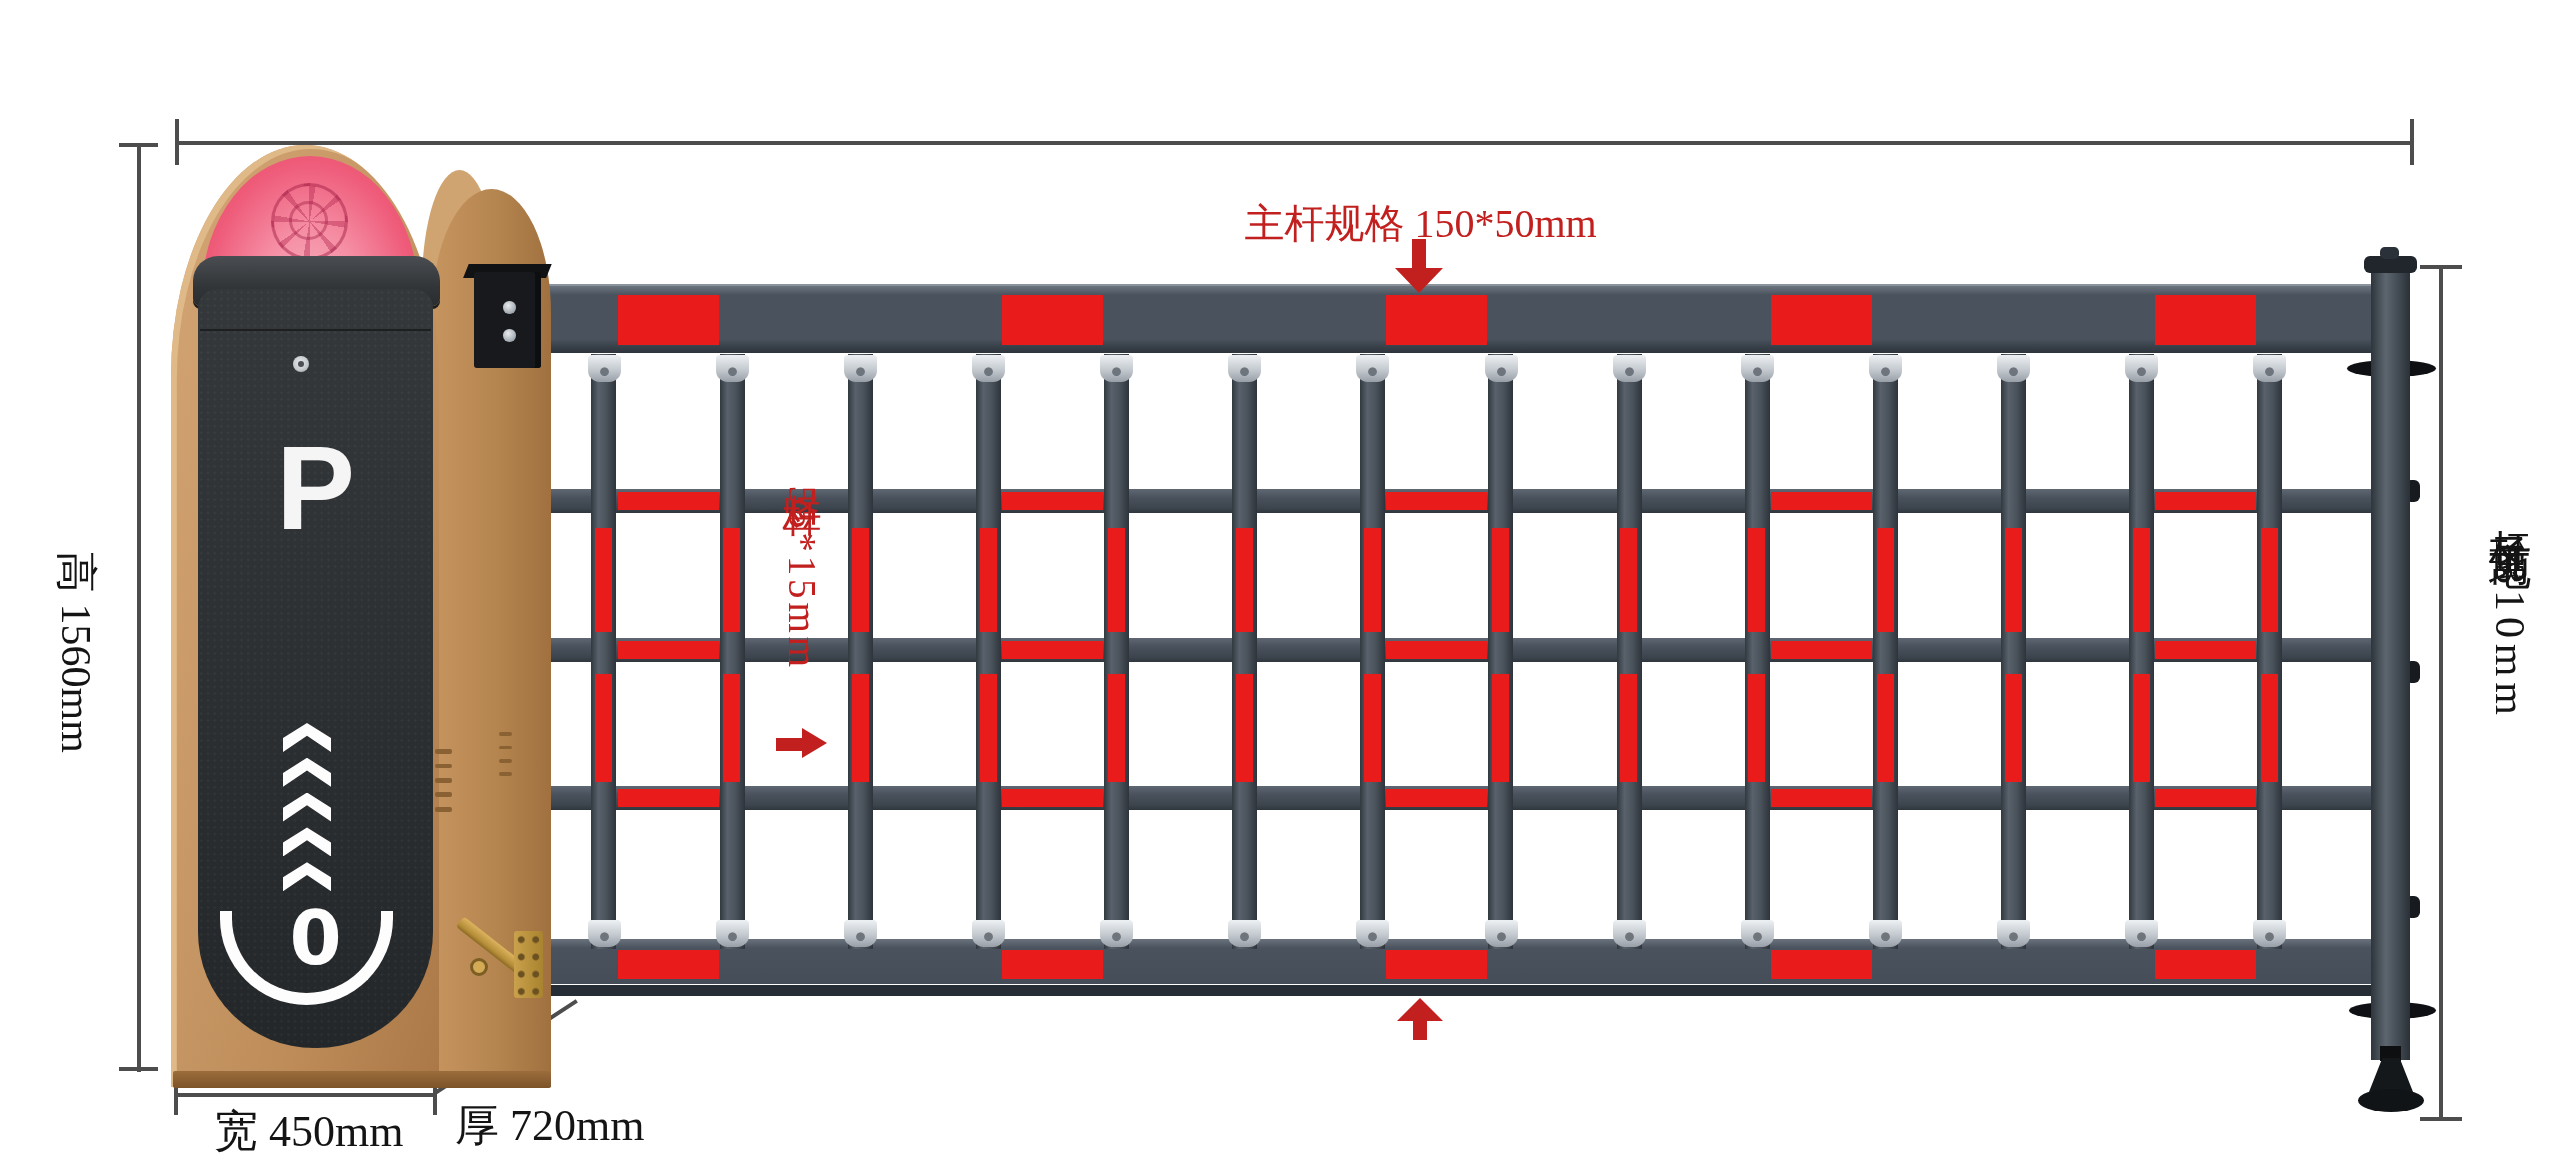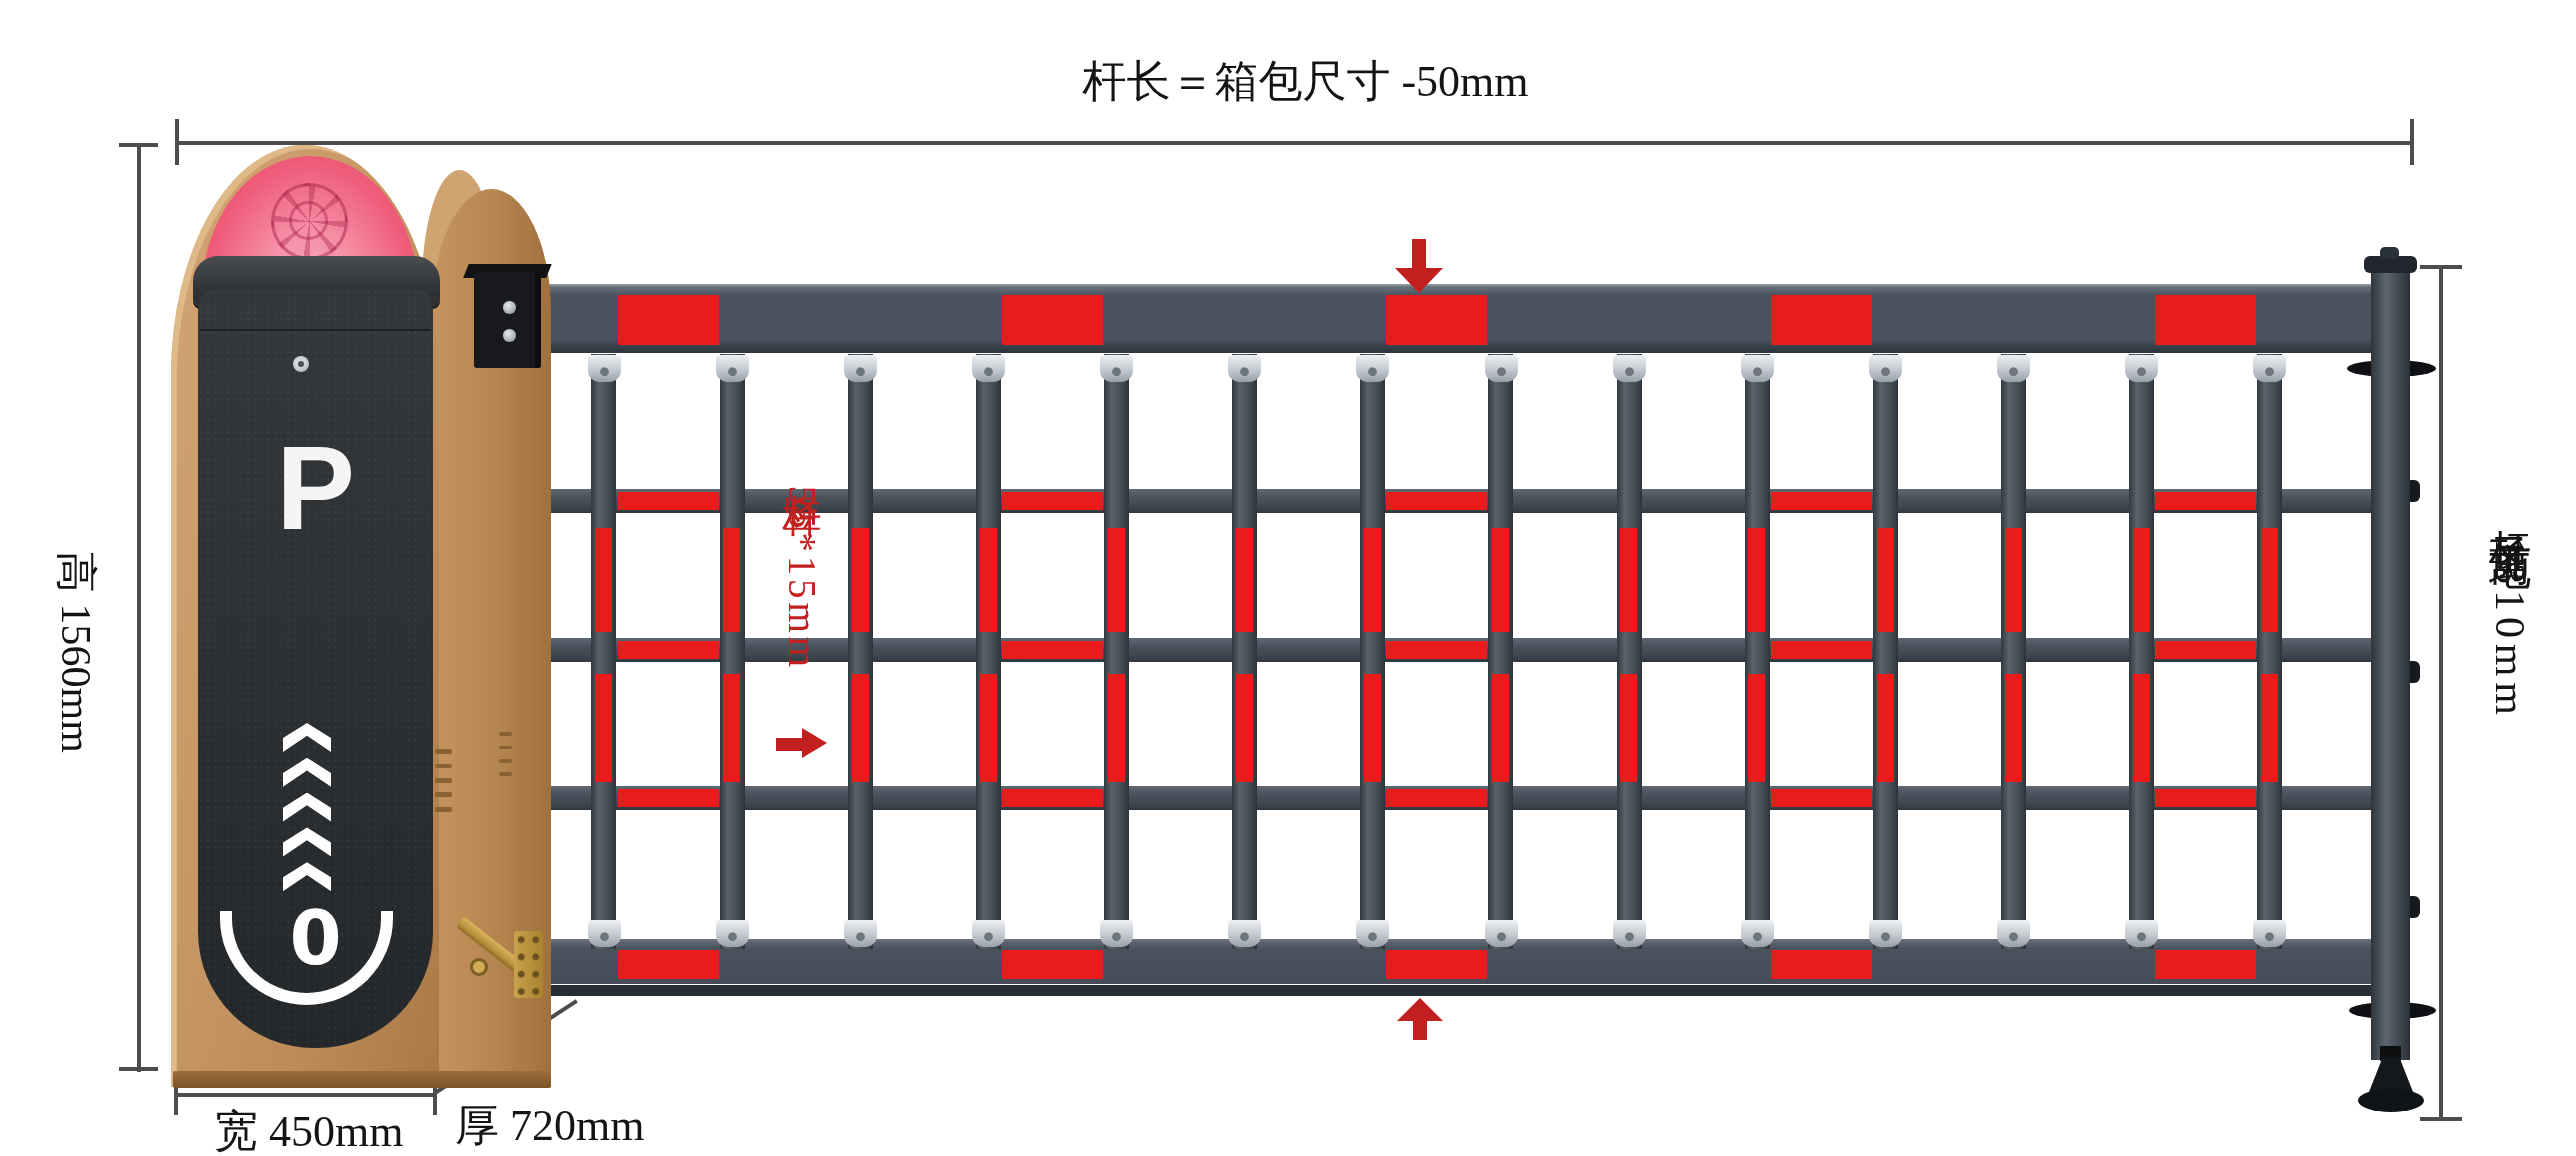--- a/index.html
+++ b/index.html
@@ -114,21 +114,20 @@
   .d-label{left:455px;top:1096px;}
   .mr-label{left:1146px;top:196px;width:549px;}
   .sr-label{left:1146px;top:1040px;width:549px;}
   .vb-label{left:775px;top:464px;font-size:39px;letter-spacing:3.9px;}
 </style>
 </head>
 <body>
 
 <div class="stage">
 
-  <div class="dim-label center arm-length-label">杆长＝箱包尺寸 -50mm</div>
   <div class="dline" style="left:175px;top:141px;width:2239px;height:3.9px;"></div>
   <div class="dline" style="left:175px;top:119px;width:3.9px;height:46px;"></div>
   <div class="dline" style="left:2410px;top:119px;width:3.9px;height:46px;"></div>
 
   <div class="dim-label center rot90 h-label">高 1560mm</div>
   <div class="dline" style="left:137px;top:143px;width:3.9px;height:929px;"></div>
   <div class="dline" style="left:119px;top:143px;width:39px;height:3.9px;"></div>
   <div class="dline" style="left:119px;top:1067px;width:39px;height:3.9px;"></div>
 
   <div class="dim-label vtext g-label">杆子离地 1310mm</div>
@@ -302,20 +301,21 @@
   <div class="base-strip"></div>
 
   <div class="bracket-lip"></div>
   <div class="bracket"></div>
   <div class="bolt" style="left:503px;top:301px;"></div>
   <div class="bolt" style="left:503px;top:329px;"></div>
   <div class="gold-arm"></div>
   <div class="gold-block"></div>
   <div class="gold-pivot"></div>
 
+  <div class="red-label center mr-label">主杆规格 150*50mm</div>
   <div class="arrow-part" style="left:1412px;top:239px;width:13.5px;height:31px;background:var(--annotation-red);"></div>
   <div class="arrow-part" style="left:1395px;top:268px;width:0;height:0;border-left:24px solid transparent;border-right:24px solid transparent;border-top:25px solid var(--annotation-red);"></div>
 
   <div class="red-label vtext vb-label">竖杆 55*15mm</div>
   <div class="arrow-part" style="left:776px;top:738px;width:27px;height:12.5px;background:var(--annotation-red);"></div>
   <div class="arrow-part" style="left:802px;top:728px;width:0;height:0;border-top:15.4px solid transparent;border-bottom:15.4px solid transparent;border-left:25px solid var(--annotation-red);"></div>
 
   <div class="arrow-part" style="left:1397px;top:998px;width:0;height:0;border-left:23px solid transparent;border-right:23px solid transparent;border-bottom:23px solid var(--annotation-red);"></div>
   <div class="arrow-part" style="left:1413px;top:1020px;width:13.5px;height:20px;background:var(--annotation-red);"></div>
 

